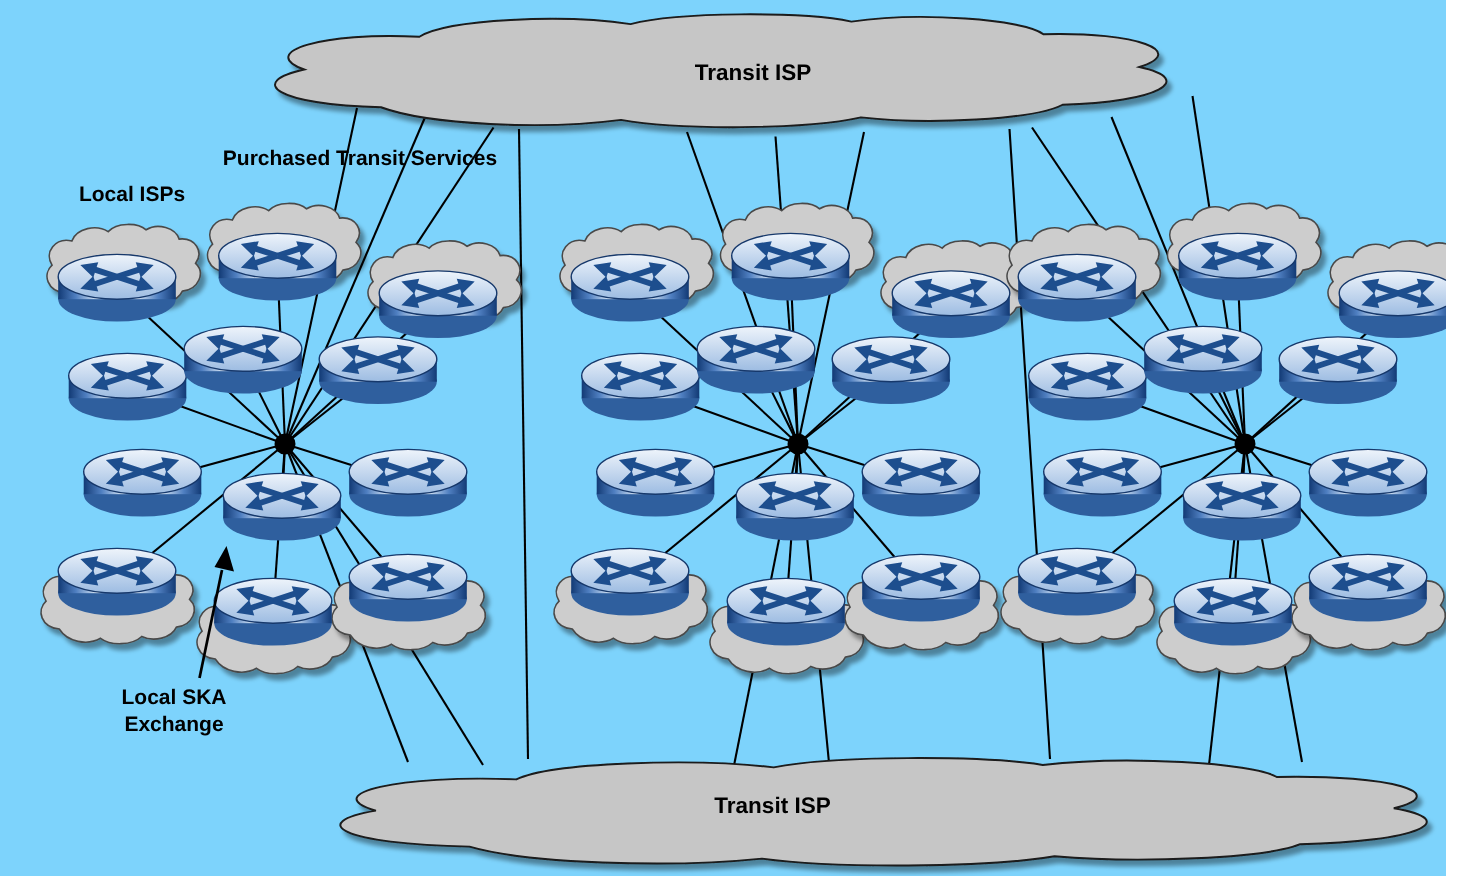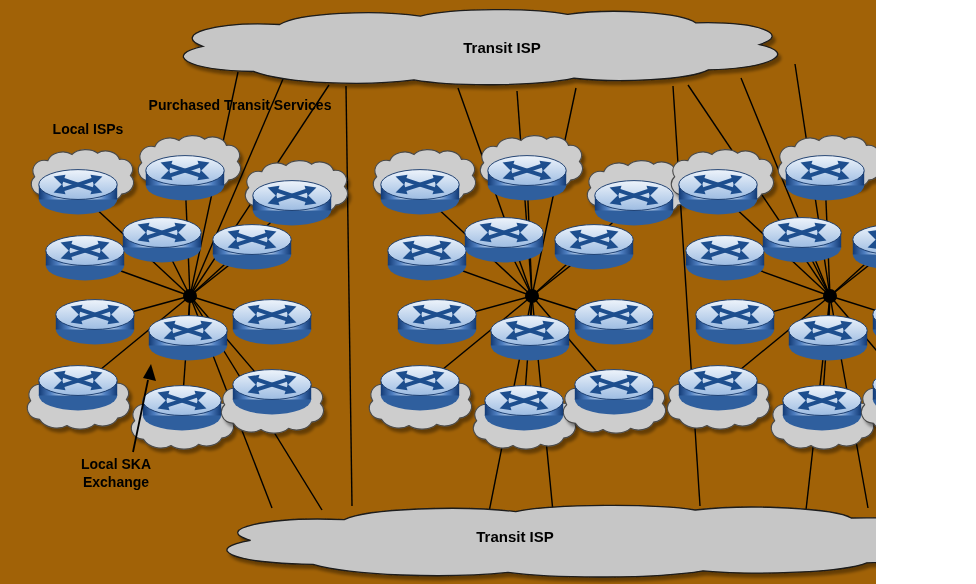--- a/index.html
+++ b/index.html
@@ -1,16 +1,16 @@
 <!DOCTYPE html>
 <html><head>
 <meta charset="utf-8">
 <style>
   html,body{margin:0;padding:0;background:#fff;}
-  .stage{width:876px;height:584px;overflow:hidden;position:relative;background:#a16207;}
+  .stage{width:964px;height:584px;overflow:hidden;position:relative;background:#7dd3fc;}
   svg{display:block;}
   .lbl{font:bold 15px "Liberation Sans",sans-serif;fill:#000;}
   .lbl2{font:bold 14px "Liberation Sans",sans-serif;fill:#000;}
   .bcloud{fill:#c6c6c6;stroke:#1a1a1a;stroke-width:1.3;filter:url(#ds);}
   .scloud{fill:#cdcdcd;stroke:#4a4a4a;stroke-width:1.1;filter:url(#ds);}
 </style>
 </head>
 <body>
 
 <div class="stage">

